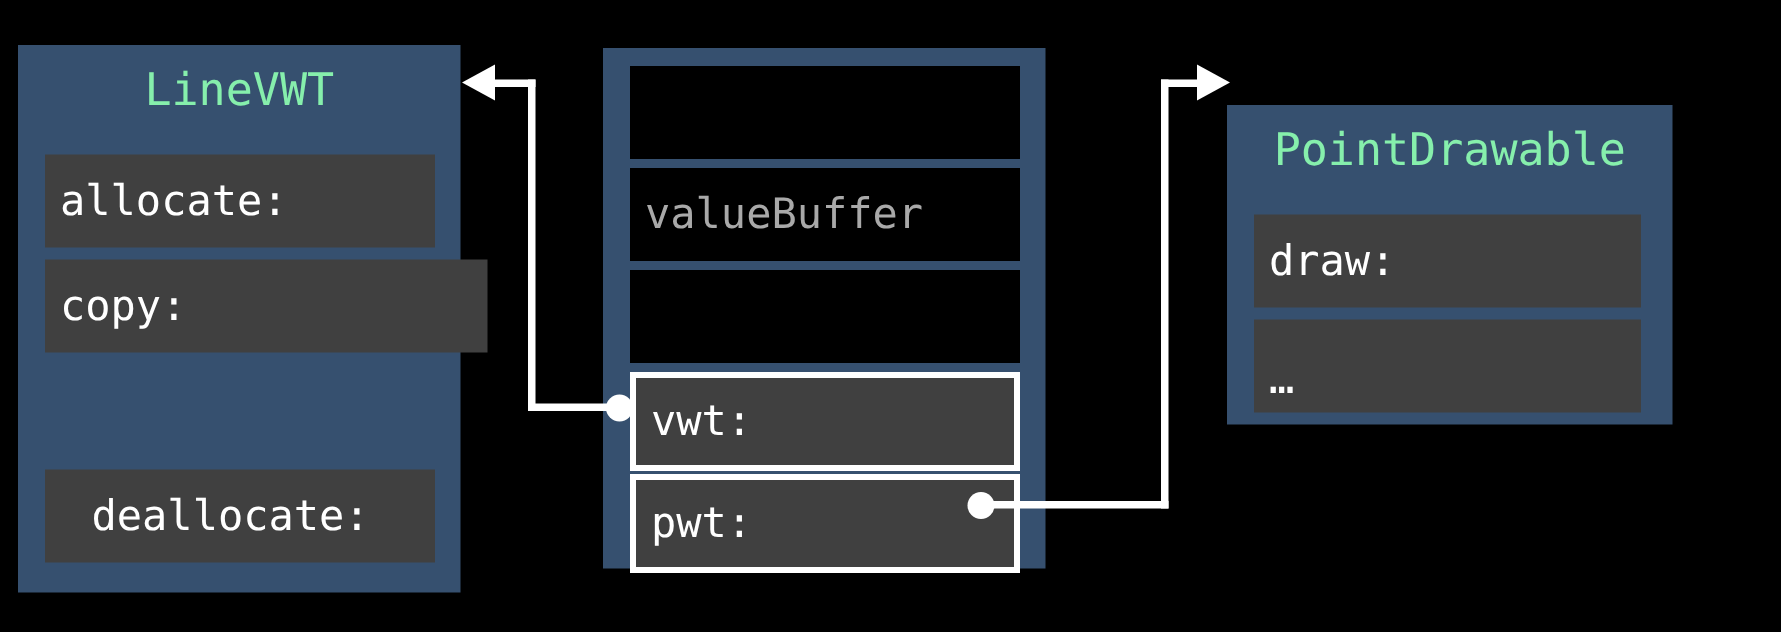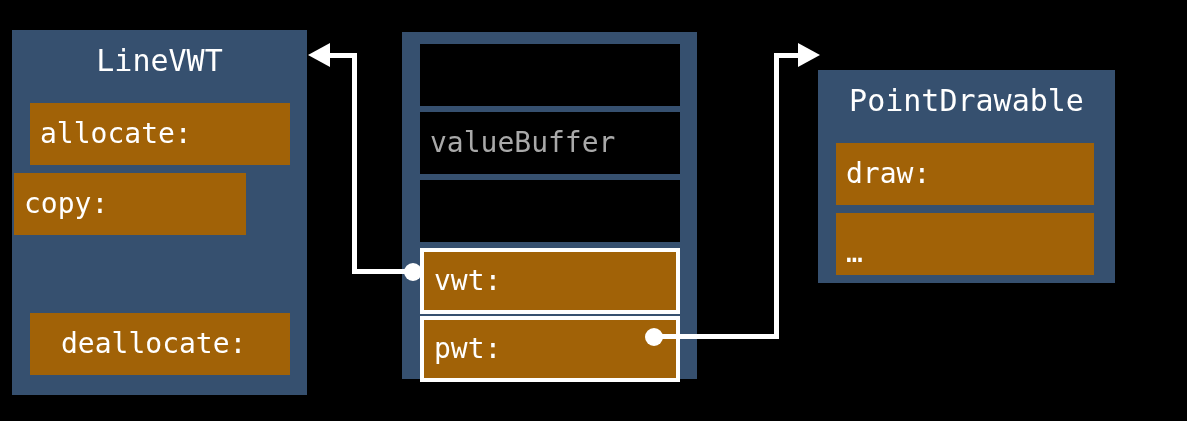--- a/index.html
+++ b/index.html
@@ -28,31 +28,31 @@
     position: absolute;
     background: #36506f;
     box-sizing: border-box;
   }
 
   .box-title {
     position: absolute;
     left: 0;
     width: 100%;
     text-align: center;
-    color: #ffffff;
+    color: #86efac;
     font-size: 30px;
     line-height: 34px;
     letter-spacing: 0px;
     white-space: nowrap;
   }
 
   .slot {
     position: absolute;
     box-sizing: border-box;
-    background: #a16207;
+    background: #404040;
     color: #ffffff;
     font-size: 28px;
     line-height: 1;
     display: flex;
     align-items: center;
     padding-left: 10px;
     white-space: nowrap;
     overflow: hidden;
   }
 
@@ -105,21 +105,21 @@
 </head>
 <body>
 
 <div id="canvas">
 
   <div class="obj-box" style="left:12px; top:30px; width:295px; height:365px;">
     <div class="box-title" style="top:14px;">LineVWT</div>
 
     <div class="slot" style="left:18px; top:73px; width:260px; height:62px;">allocate:</div>
 
-    <div class="slot" style="left:2px; top:143px; width:232px; height:62px;">copy:</div>
+    <div class="slot" style="left:18px; top:143px; width:295px; height:62px;">copy:</div>
 
 
     <div class="slot" style="left:18px; top:283px; width:260px; height:62px;padding-left:31px;">deallocate:</div>
   </div>
 
   <div class="obj-box" style="left:402px; top:32px; width:295px; height:347px;">
     <div class="box-title" style="top:8px;"></div>
 
     <div class="slot dim" style="left:18px; top:12px; width:260px; height:62px;"></div>
 

